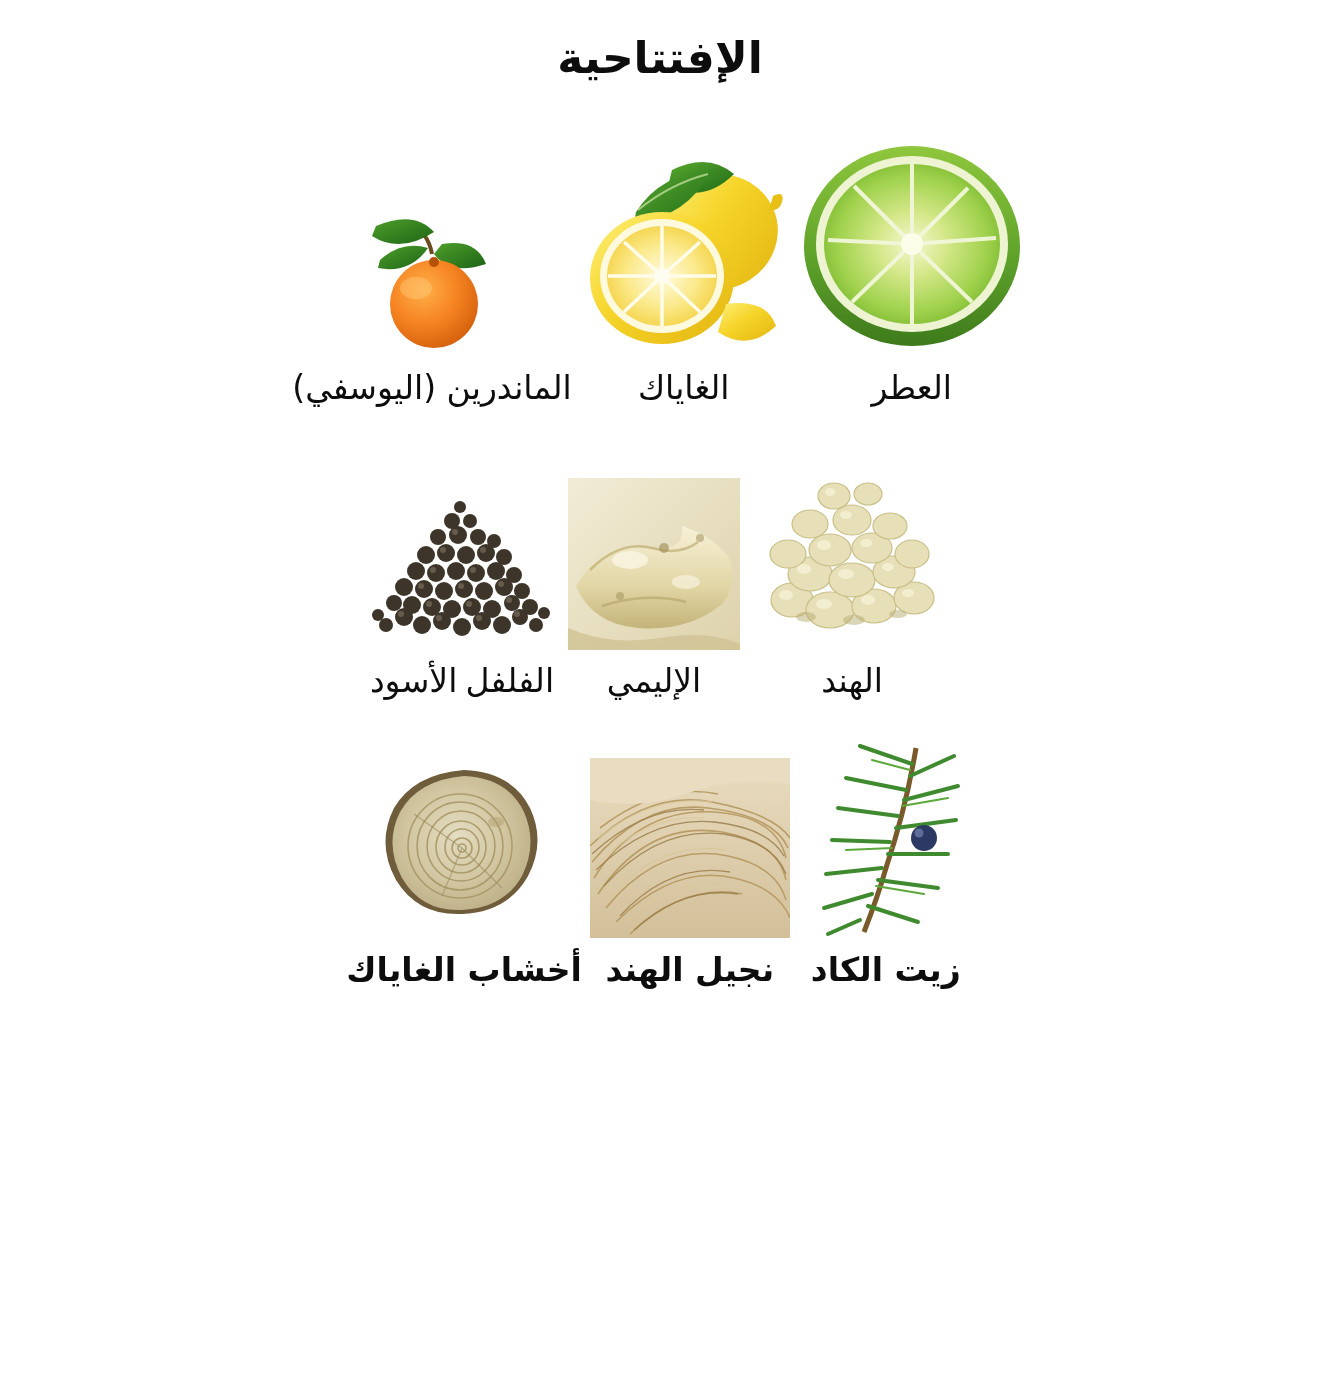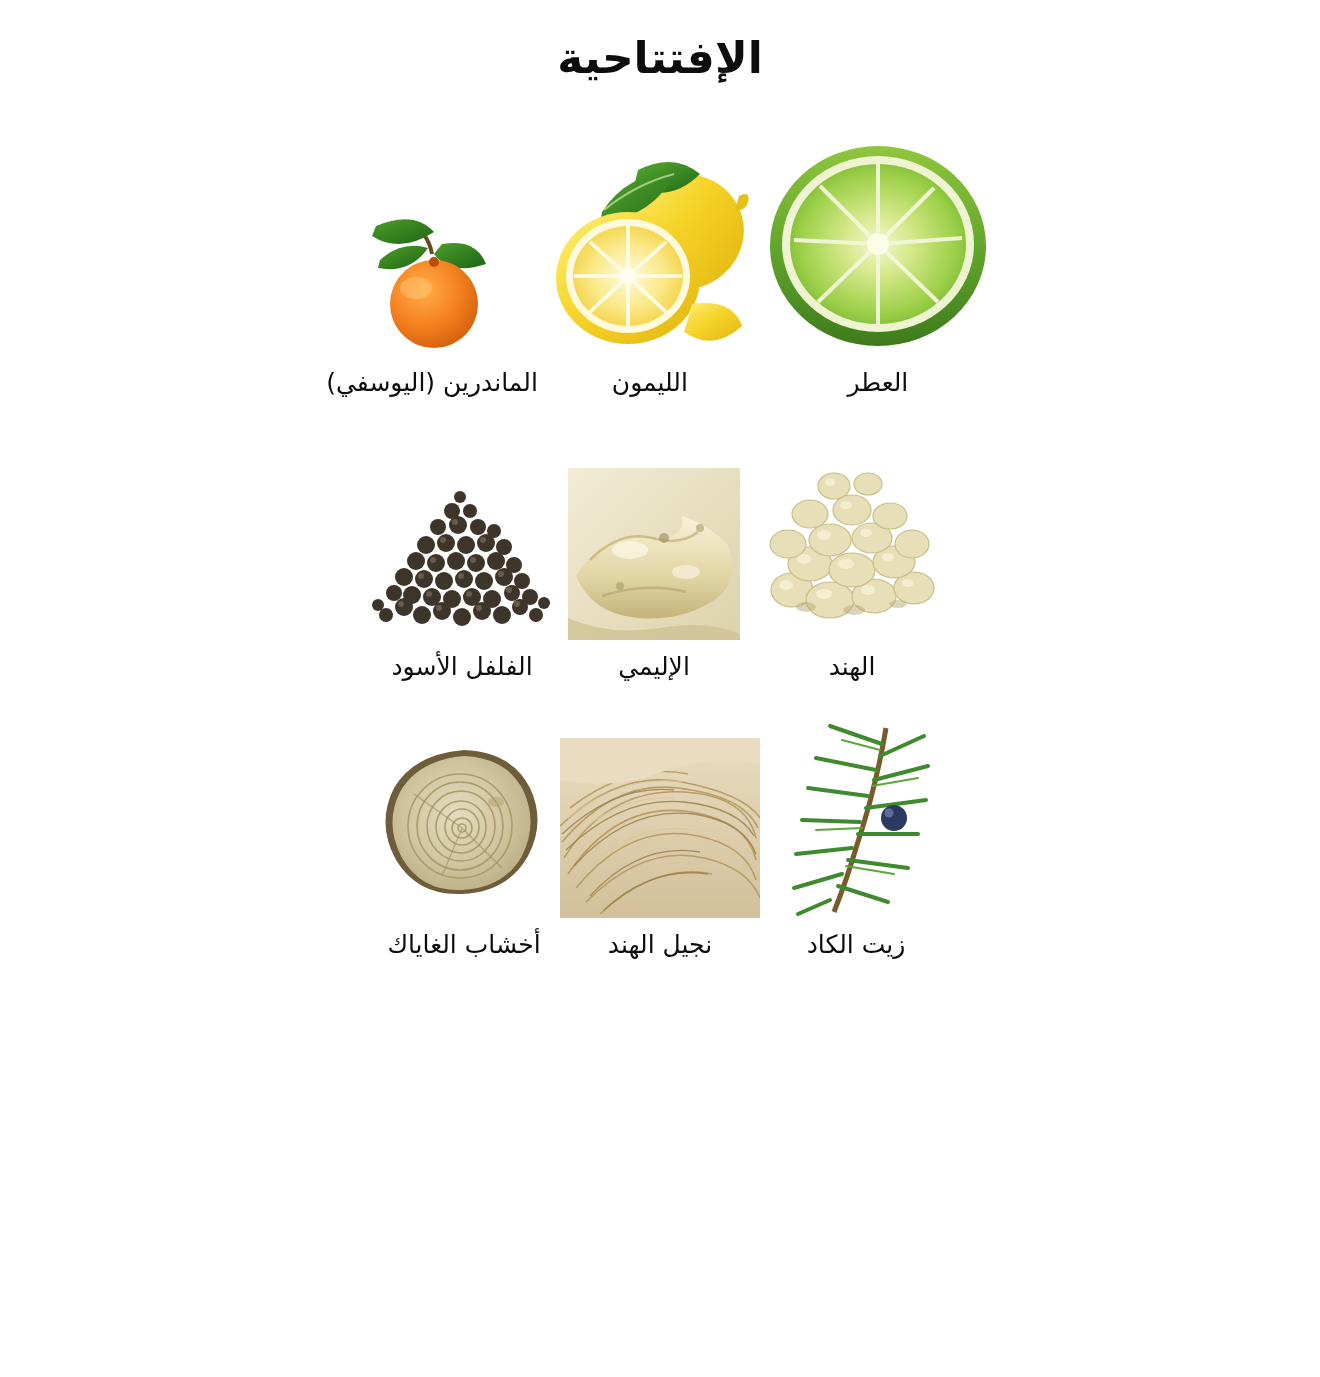--- a/index.html
+++ b/index.html
@@ -48,21 +48,21 @@
     flex-direction: column;
     align-items: center;
   }
   .thumb {
     display: block;
     background: #ffffff;
     position: relative;
     overflow: hidden;
   }
   .caption {
-    font-size: 25px;
+    font-size: 33px;
     font-weight: normal;
     color: #0d0d0d;
     text-align: center;
     white-space: nowrap;
     line-height: 1.2;
   }
 
   
   .row-1 { margin-top: 44px; align-items: flex-end; }
   .row-1 .item { margin: 0 2px; }
@@ -72,29 +72,29 @@
   .thumb-mandarin { width: 172px; height: 150px; }
 
   .row-1 .caption { margin-top: 10px; }
 
   
   .row-2 { margin-top: 42px; align-items: flex-end; }
   .row-2 .item { margin: 0 4px; }
   .thumb-frank { width: 208px; height: 200px; }
   .thumb-elemi { width: 172px; height: 172px; }
   .thumb-pepper { width: 196px; height: 175px; }
-  .row-2 .caption { margin-top: 12px; }
+  .row-2 .caption { margin-top: 12px; font-family: Liberation Serif, serif; }
 
   
   .row-3 { margin-top: 40px; align-items: flex-end; }
   .row-3 .item { margin: 0 4px; }
   .thumb-cade { width: 176px; height: 196px; }
   .thumb-vetiver { width: 200px; height: 180px; }
   .thumb-guaiac { width: 176px; height: 176px; }
-  .row-3 .caption { margin-top: 12px; }
+  .row-3 .caption { margin-top: 12px; font-weight: bold; }
 
   
   .art { width: 100%; height: 100%; display: block; }
 </style>
 </head>
 <body>
 
 <div class="page">
 
   <div class="section">
@@ -175,21 +175,21 @@
               <line x1="86" y1="150" x2="86" y2="200"></line>
               <line x1="86" y1="150" x2="48" y2="186"></line>
               <line x1="86" y1="150" x2="32" y2="150"></line>
               <line x1="86" y1="150" x2="48" y2="116"></line>
             </g>
             <circle cx="86" cy="150" r="8" fill="#fffdf0"></circle>
 
             <path d="M150 178 q40 -6 50 22 q-28 26 -58 6 z" fill="url(#lemonSkin)"></path>
           </svg>
         </div>
-        <div class="caption">الليمون</div>
+        <div class="caption">الغاياك</div>
       </div>
 
       <div class="item">
         <div class="thumb thumb-mandarin">
           <svg class="art" viewBox="0 0 172 150" xmlns="http://www.w3.org/2000/svg">
             <defs>
               <radialGradient id="mandSkin" cx="38%" cy="34%" r="72%">
                 <stop offset="0%" stop-color="#ffb04a"></stop>
                 <stop offset="55%" stop-color="#f58220"></stop>
                 <stop offset="100%" stop-color="#d35f0c"></stop>

